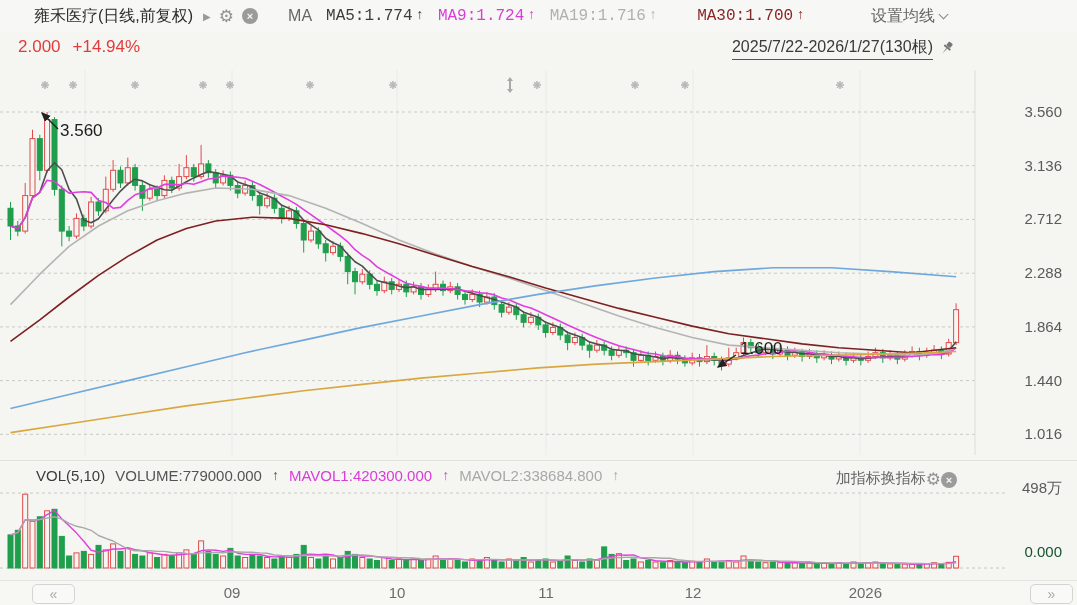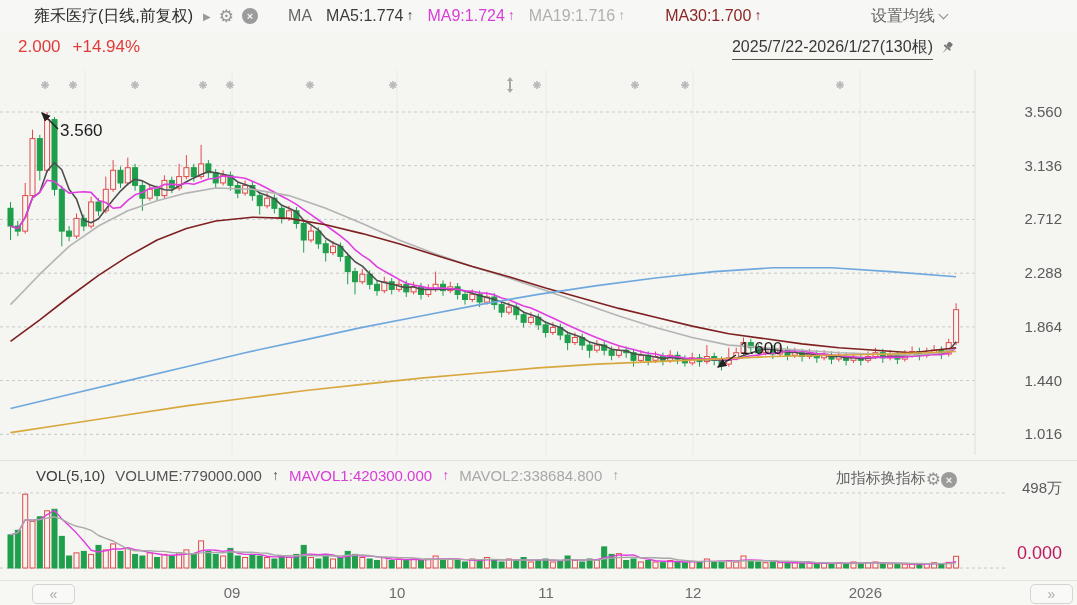--- a/index.html
+++ b/index.html
@@ -10,21 +10,21 @@
   
   .header { position:absolute; top:0; left:0; width:100%; height:32px;
             display:flex; align-items:center; padding-left:34px; gap:8px;
             font-size:16px; color:#3c3c3c; background:#f7f7f5; }
   .title { color:#2b2b2b; }
   .tri { color:#9a9a9a; font-size:10px; margin-left:2px; }
   .gear { color:#929292; font-size:17px; line-height:1; cursor:pointer; }
   .circlex { width:16px; height:16px; border-radius:50%; background:#9b9b9b; color:#f5f5f2;
              font-size:11px; font-weight:bold; text-align:center; line-height:16px; cursor:pointer; }
   .ma-word { color:#666; margin-left:22px; }
-  .ma-item { display:flex; gap:3px; margin-left:6px; }
+  .ma-item { display:flex; gap:3px; margin-left:6px;font-family:Liberation Mono, monospace; }
   .arrow-up { font-size:14px; }
   .c-ma5 { color:#3c3c3c; } .c-ma9 { color:#d93cd9; } .c-ma19 { color:#b0b0b0; } .c-ma30 { color:#8b2626;margin-left:32px; }
   .settings { position:absolute; right:130px; top:6px; color:#666; font-size:16px; cursor:pointer; }
   .chev { display:inline-block; width:7px; height:7px; border-right:1.5px solid #888;
           border-bottom:1.5px solid #888; transform:rotate(45deg); margin-left:5px; vertical-align:3px; }
 
   
   .quote-row { position:absolute; top:32px; left:0; width:100%; height:32px; }
   .quote { position:absolute; left:18px; top:5px; font-size:17px; color:#e23b3b; display:flex; gap:12px; }
   .range-wrap { position:absolute; right:122px; top:5px; display:flex; align-items:center; gap:5px; cursor:pointer; }
@@ -37,21 +37,21 @@
                 font-size:15px; color:#5a5a5a; height:18px; line-height:18px; }
   .divider { position:absolute; left:0; width:100%; height:1px; background:#e0e0dd; }
 
   
   .vol-header { position:absolute; top:462px; left:0; width:1007px; height:26px;
                 display:flex; align-items:center; padding-left:36px; gap:10px; font-size:15px; }
   .c-vol { color:#3c3c3c; } .c-volume { color:#555; } .c-mavol1 { color:#d93cd9; } .c-mavol2 { color:#a8a8a8; }
   .vol-actions { position:absolute; right:120px; top:0; height:26px; display:flex; align-items:flex-end; 
                  color:#666; font-size:15px; }
   .vol-axis-top { position:absolute; right:15px; top:479px; font-size:15px; color:#5a5a5a; }
-  .vol-axis-zero { position:absolute; right:15px; top:543px; font-size:18px; color:#be185d; }
+  .vol-axis-zero { position:absolute; right:15px; top:543px; font-size:15px; color:#14532d; }
 
   
   .xaxis { position:absolute; top:580px; left:0; width:100%; height:25px; background:#f7f7f4; border-top:1px solid #e3e3e0; }
   .month { position:absolute; top:3px; font-size:15px; color:#6b6b6b; text-align:center; width:44px; margin-left:-22px; }
   .pager { position:absolute; top:3px; width:43px; height:20px; border:1px solid #d4d4d1; border-radius:5px;
            background:#f9f9f7; color:#a9a9a9; font-size:14px; text-align:center; line-height:18px; cursor:pointer; }
   .pager-prev { left:32px; } .pager-next { left:1030px; }
 </style>
 </head>
 <body>

